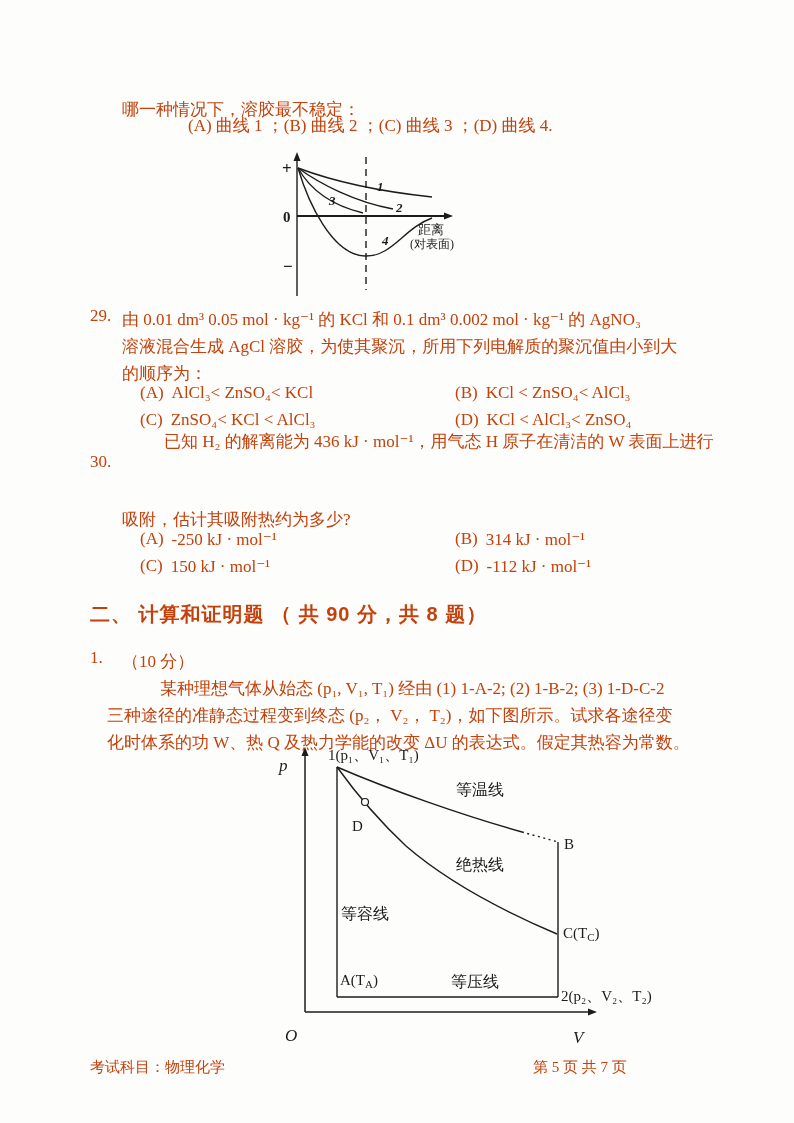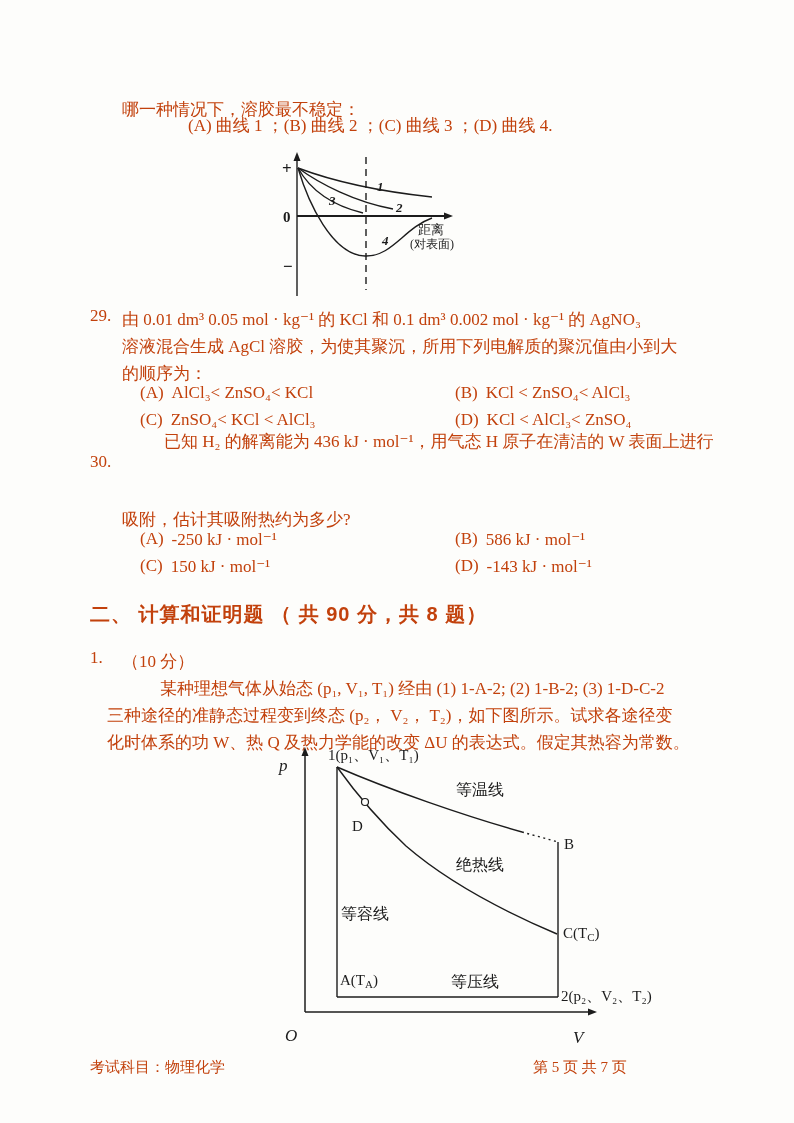--- a/index.html
+++ b/index.html
@@ -75,29 +75,29 @@
   <div class="abs qnum" style="left:90px;top:452px;">30.</div>
   <div class="abs body-text" style="left:122px;top:428px;margin-left:42px;">已知 H₂ 的解离能为 436 kJ · mol⁻¹，用气态 H 原子在清洁的 W 表面上进行</div>
   <div class="abs body-text" style="left:122px;top:506px;">吸附，估计其吸附热约为多少?</div>
 
   <div class="abs option" style="left:140px;top:529px;">
     <span>(A)</span>
     <span>-250 kJ · mol⁻¹</span>
   </div>
   <div class="abs option" style="left:455px;top:529px;">
     <span>(B)</span>
-    <span>586 kJ · mol⁻¹</span>
+    <span>314 kJ · mol⁻¹</span>
   </div>
   <div class="abs option" style="left:140px;top:556px;">
     <span>(C)</span>
     <span>150 kJ · mol⁻¹</span>
   </div>
   <div class="abs option" style="left:455px;top:556px;">
     <span>(D)</span>
-    <span>-143 kJ · mol⁻¹</span>
+    <span>-112 kJ · mol⁻¹</span>
   </div>
 
   <div class="abs section-title" style="left:90px;top:601px;">二、 计算和证明题 （ 共 90 分，共 8 题）</div>
 
   <div class="abs qnum" style="left:90px;top:648px;">1.</div>
   <div class="abs body-text" style="left:122px;top:648px;">（10 分）</div>
   <div class="abs body-text" style="left:160px;top:675px;">某种理想气体从始态 (p₁, V₁, T₁) 经由 (1) 1-A-2; (2) 1-B-2; (3) 1-D-C-2</div>
   <div class="abs body-text" style="left:107px;top:702px;">三种途径的准静态过程变到终态 (p₂， V₂， T₂)，如下图所示。试求各途径变</div>
   <div class="abs body-text" style="left:107px;top:729px;">化时体系的功 W、热 Q 及热力学能的改变 ΔU 的表达式。假定其热容为常数。</div>
 

